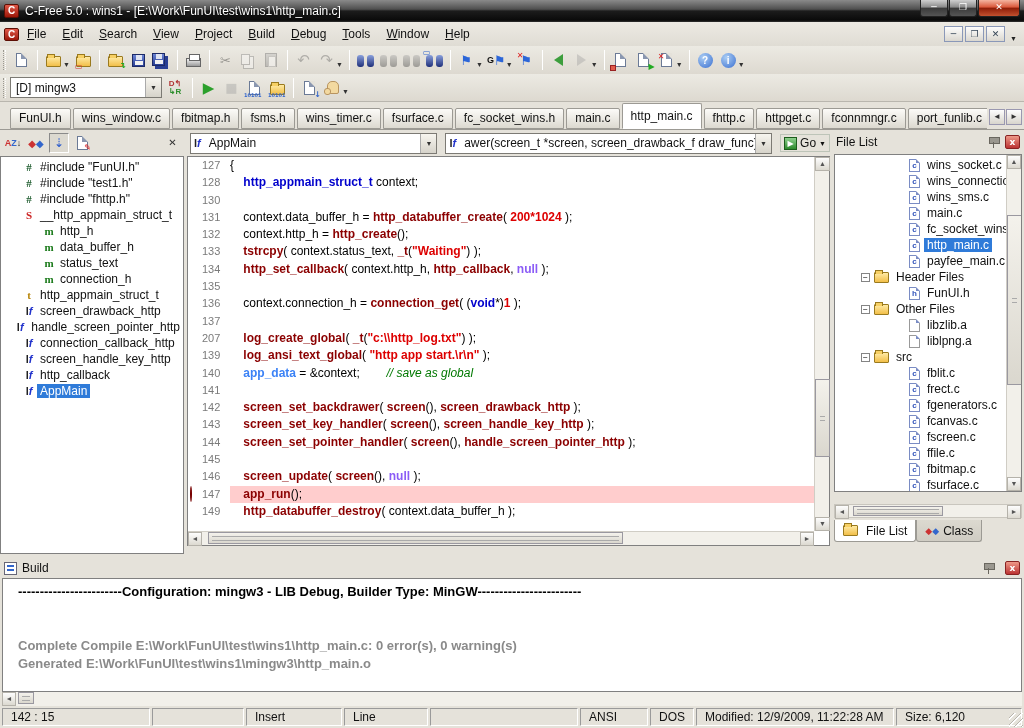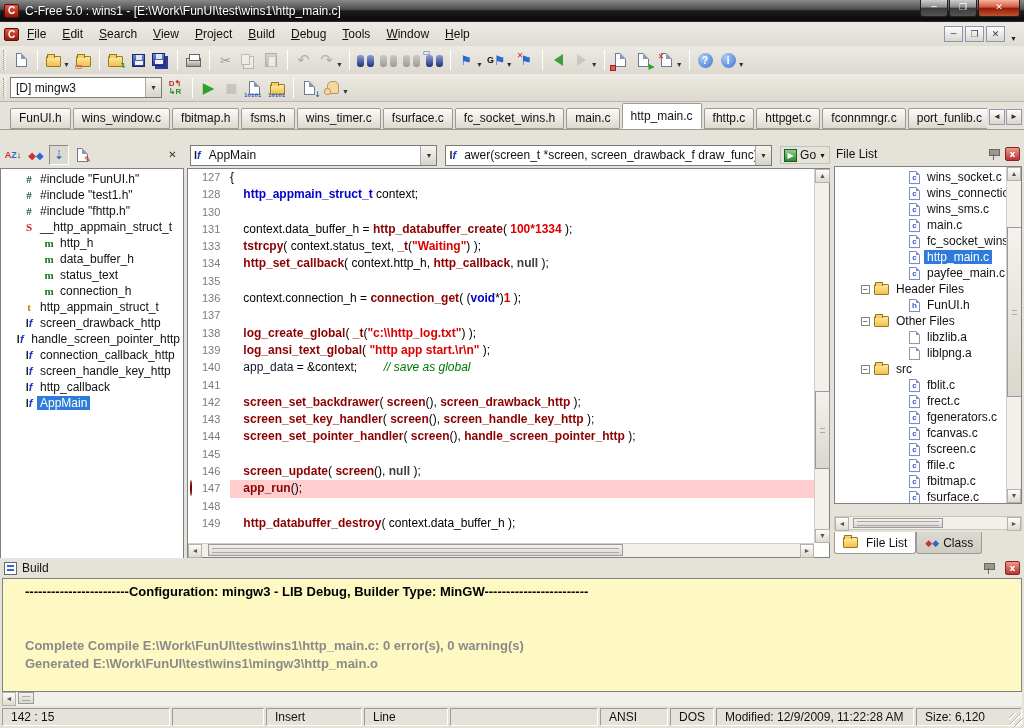--- a/index.html
+++ b/index.html
@@ -89,21 +89,21 @@
     border-bottom:1px solid #9c9a94; display:flex; align-items:flex-end; padding-left:10px; }
   .ftabs { display:flex; align-items:flex-end; overflow:hidden; flex:1; height:100%; }
   .ftab { height:21px; line-height:19px; padding:0 8px; margin-right:2px; white-space:nowrap;
     background:linear-gradient(#fcfbf8,#dcd9d0); border:1px solid #9c9a94; border-radius:2px 2px 0 0; flex:none; }
   .ftab.active { height:26px; line-height:24px; background:#fff; border-bottom:1px solid #fff; position:relative; z-index:2; }
   .tab-scroll { display:flex; gap:1px; margin:0 2px 4px 2px; }
   .sbtn { width:16px; height:16px; background:linear-gradient(#fdfdfd,#d8d5cc); border:1px solid #9a98b0;
     font-size:8px; line-height:14px; text-align:center; color:#333; }
 
   
-  .main { position:absolute; left:0; top:142px; width:100%; height:416px; background:#e5e2da; }
+  .main { position:absolute; left:0; top:130px; width:100%; height:416px; background:#e5e2da; }
   .leftpanel { position:absolute; left:0; top:0; width:184px; height:100%; }
   .lp-toolbar { height:26px; display:flex; align-items:center; padding:0 3px; gap:3px; }
   .lpbtn { width:20px; height:20px; display:flex; align-items:center; justify-content:center; position:relative; }
   .lpbtn.pressed { border:1px solid; border-color:#8a8a8a #fff #fff #8a8a8a; background:#dcd9d0; }
   .lp-close { margin-left:auto; font:bold 10px/16px "DejaVu Sans",sans-serif; color:#333; width:17px; text-align:center; }
   .tree { background:#fff; border:1px solid #808080; overflow:hidden; font-size:12px; }
   .lp-tree { height:398px; padding-top:2px; }
   .trow { display:flex; align-items:center; height:16px; white-space:nowrap; }
   .tico { flex:none; text-align:center; font-weight:bold; font-size:11px; width:16px; font-family:"Liberation Serif",serif; }
   .tico.inc { color:#1e5c2e; } .tico.str { color:#cc2222; } .tico.mem { color:#1a7a1a; } .tico.typ { color:#b8860b; }
@@ -121,22 +121,22 @@
   .gut { width:14px; flex:none; }
   .bp { width:11px; height:11px; border-radius:50%; margin:3px 0 0 2px;
     background:radial-gradient(circle at 35% 30%,#ff9a8a,#e01010 55%,#8c0000); border:1px solid #700; }
   .ln { width:28px; flex:none; text-align:right; padding-right:20px; color:#7a7a7a;
     font:11px/17.3px "Liberation Sans",sans-serif; }
   .ct { flex:1; color:#000; }
   .cl.hl .ct { background:#ffcdcd; }
   .tk-t { color:#0000cc; font-weight:bold; }
   .tk-f { color:#8b0000; font-weight:bold; }
   .tk-s,.tk-n { color:#dd0000; font-weight:bold; }
-  .tk-k { color:#404040; font-weight:bold; }
-  .tk-g { color:#0f172a; font-weight:normal; }
+  .tk-k { color:#8b5cf6; font-weight:bold; }
+  .tk-g { color:#3b82f6; font-weight:bold; }
   .tk-c { color:#007800; font-style:italic; }
 
   .vscroll { position:absolute; right:0; top:0; width:15px; bottom:14px; background:#f2f0ea; border-left:1px solid #d0cdc5; }
   .hscroll { position:absolute; left:0; bottom:0; right:15px; height:14px; background:#f2f0ea; border-top:1px solid #d0cdc5; display:flex; }
   .scr-btn { width:14px; height:14px; flex:none; background:linear-gradient(#fdfdfd,#dcd9d0); border:1px solid #b5b2aa;
     font-size:7px; line-height:12px; text-align:center; color:#555; }
   .vscroll .scr-btn { width:15px; height:14px; }
   .thumb { background:linear-gradient(#f4f2ec,#dad7ce); border:1px solid #9a98a0; position:relative; }
   .thumb::after { content:""; position:absolute; left:3px; right:3px; top:50%; height:1px;
     box-shadow:0 -2px 0 #aaa,0 0 0 #aaa,0 2px 0 #aaa; }
@@ -169,22 +169,22 @@
   .sficon { width:15px; height:11px; flex:none; margin-right:4px; position:relative;
     background:linear-gradient(#ffeaa4,#f2bf49); border:1px solid #9a7a1e; border-radius:1px; }
   .sficon::before { content:""; position:absolute; top:-3px; left:0; width:6px; height:3px; background:#f7d064; border:1px solid #9a7a1e; border-bottom:none; }
 
   
   .buildpanel { position:absolute; left:0; top:558px; width:100%; height:148px; background:#e5e2da; }
   .bp-header { height:20px; display:flex; align-items:center; padding:0 4px; gap:5px; }
   .bp-ico { width:13px; height:13px; background:#fff; border:1px solid #667; position:relative; }
   .bp-ico::after { content:""; position:absolute; left:2px; top:2px; right:2px; height:2px; background:#36c;
     box-shadow:0 4px 0 #36c; }
-  .bp-out { position:absolute; left:2px; right:2px; top:20px; bottom:14px; background:#fef9c3;
-    border:1px solid #808080; overflow:hidden; padding:4px 22px; }
+  .bp-out { position:absolute; left:2px; right:2px; top:20px; bottom:14px; background:#ffffff;
+    border:1px solid #808080; overflow:hidden; padding:4px 15px; }
   .bline { font:bold 13px/18px "Liberation Sans",sans-serif; color:#8a8a8a; white-space:pre; }
   .bline.head { color:#000; }
   .bp-hscroll { position:absolute; left:2px; right:2px; bottom:0; height:14px; background:#f2f0ea; display:flex; }
 
   
   .statusbar { position:absolute; left:0; top:706px; width:100%; height:22px; background:#e5e2da;
     display:flex; align-items:center; padding:0 2px; gap:2px; }
   .sf { border:1px solid; border-color:#9a9a9a #fff #fff #9a9a9a; height:18px; line-height:16px;
     padding:0 8px; font-size:12px; color:#111; white-space:nowrap; overflow:hidden; flex:none; }
   .sf.grow { flex:1; }
@@ -506,37 +506,37 @@
         <span style="width:13px;height:13px;background:linear-gradient(#8ed08e,#2c8a2c);border:1px solid #1c5c1c;color:#fff;font-size:8px;line-height:12px;text-align:center">▶</span>
         <span>Go</span>
         <span style="font-size:7px">▼</span>
       </div>
     </div>
     <div class="ed-body">
       <div class="codewrap" id="code">
           <div class="cl"><span class="gut"></span><span class="ln">127</span><span class="ct"><span>{</span></span></div>
           <div class="cl"><span class="gut"></span><span class="ln">128</span><span class="ct"><span>    </span><span class="tk-t">http_appmain_struct_t</span><span> context;</span></span></div>
           <div class="cl"><span class="gut"></span><span class="ln">130</span><span class="ct"></span></div>
-          <div class="cl"><span class="gut"></span><span class="ln">131</span><span class="ct"><span>    context.data_buffer_h = </span><span class="tk-f">http_databuffer_create</span><span>( </span><span class="tk-n">100*1334</span><span> );</span></span></div>
+          <div class="cl"><span class="gut"></span><span class="ln">131</span><span class="ct"><span>    context.data_buffer_h = </span><span class="tk-f">http_databuffer_create</span><span>( </span><span class="tk-n">200*1024</span><span> );</span></span></div>
+          <div class="cl"><span class="gut"></span><span class="ln">132</span><span class="ct"><span>    context.http_h = </span><span class="tk-f">http_create</span><span>();</span></span></div>
           <div class="cl"><span class="gut"></span><span class="ln">133</span><span class="ct"><span>    </span><span class="tk-f">tstrcpy</span><span>( context.status_text, </span><span class="tk-f">_t</span><span>(</span><span class="tk-s">"Waiting"</span><span>) );</span></span></div>
           <div class="cl"><span class="gut"></span><span class="ln">134</span><span class="ct"><span>    </span><span class="tk-f">http_set_callback</span><span>( context.http_h, </span><span class="tk-f">http_callback</span><span>, </span><span class="tk-k">null</span><span> );</span></span></div>
           <div class="cl"><span class="gut"></span><span class="ln">135</span><span class="ct"></span></div>
           <div class="cl"><span class="gut"></span><span class="ln">136</span><span class="ct"><span>    context.connection_h = </span><span class="tk-f">connection_get</span><span>( (</span><span class="tk-t">void</span><span>*)</span><span class="tk-n">1</span><span> );</span></span></div>
           <div class="cl"><span class="gut"></span><span class="ln">137</span><span class="ct"></span></div>
-          <div class="cl"><span class="gut"></span><span class="ln">138</span><span class="ct"><span>    </span><span class="tk-f">log_create_global</span><span>( </span><span class="tk-f">_t</span><span>(</span><span class="tk-s">"c:\\http_log.txt"</span><span>) );</span></span></div>
+          <div class="cl"><span class="gut"></span><span class="ln">207</span><span class="ct"><span>    </span><span class="tk-f">log_create_global</span><span>( </span><span class="tk-f">_t</span><span>(</span><span class="tk-s">"c:\\http_log.txt"</span><span>) );</span></span></div>
           <div class="cl"><span class="gut"></span><span class="ln">139</span><span class="ct"><span>    </span><span class="tk-f">log_ansi_text_global</span><span>( </span><span class="tk-s">"http app start.\r\n"</span><span> );</span></span></div>
           <div class="cl"><span class="gut"></span><span class="ln">140</span><span class="ct"><span>    </span><span class="tk-g">app_data</span><span> = &amp;context;        </span><span class="tk-c">// save as global</span></span></div>
           <div class="cl"><span class="gut"></span><span class="ln">141</span><span class="ct"></span></div>
           <div class="cl"><span class="gut"></span><span class="ln">142</span><span class="ct"><span>    </span><span class="tk-f">screen_set_backdrawer</span><span>( </span><span class="tk-f">screen</span><span>(), </span><span class="tk-f">screen_drawback_http</span><span> );</span></span></div>
           <div class="cl"><span class="gut"></span><span class="ln">143</span><span class="ct"><span>    </span><span class="tk-f">screen_set_key_handler</span><span>( </span><span class="tk-f">screen</span><span>(), </span><span class="tk-f">screen_handle_key_http</span><span> );</span></span></div>
           <div class="cl"><span class="gut"></span><span class="ln">144</span><span class="ct"><span>    </span><span class="tk-f">screen_set_pointer_handler</span><span>( </span><span class="tk-f">screen</span><span>(), </span><span class="tk-f">handle_screen_pointer_http</span><span> );</span></span></div>
           <div class="cl"><span class="gut"></span><span class="ln">145</span><span class="ct"></span></div>
           <div class="cl"><span class="gut"></span><span class="ln">146</span><span class="ct"><span>    </span><span class="tk-f">screen_update</span><span>( </span><span class="tk-f">screen</span><span>(), </span><span class="tk-k">null</span><span> );</span></span></div>
           <div class="cl hl"><span class="gut"><span class="bp"></span></span><span class="ln">147</span><span class="ct"><span>    </span><span class="tk-f">app_run</span><span>();</span></span></div>
-          <div class="cl"><span class="gut"></span><span class="ln">148</span><span class="ct"></span></div>
           <div class="cl"><span class="gut"></span><span class="ln">149</span><span class="ct"><span>    </span><span class="tk-f">http_databuffer_destroy</span><span>( context.data_buffer_h );</span></span></div>
         </div>
       <div class="vscroll">
         <div class="scr-btn" style="position:absolute;top:0">▲</div>
         <div class="thumb vthumb" style="top:222px;height:78px"></div>
         <div class="scr-btn" style="position:absolute;bottom:0">▼</div>
       </div>
       <div class="hscroll">
         <div class="scr-btn">◄</div>
         <div class="thumb" style="margin-left:6px;width:415px;height:12px"></div>
@@ -685,21 +685,21 @@
       <div class="bline">Complete Compile E:\Work\FunUI\test\wins1\http_main.c: 0 error(s), 0 warning(s)</div>
       <div class="bline">Generated E:\Work\FunUI\test\wins1\mingw3\http_main.o</div>
     </div>
   <div class="bp-hscroll">
     <div class="scr-btn">◄</div>
     <div class="thumb" style="margin-left:2px;width:16px;height:12px"></div>
   </div>
 </div>
 
 <div class="statusbar" id="statusbar">
-    <div class="sf" style="width: 168px;">142 : 15</div>
+    <div class="sf" style="width: 148px;">142 : 15</div>
     <div class="sf" style="width: 92px;"></div>
     <div class="sf" style="width: 96px;">Insert</div>
     <div class="sf" style="width: 84px;">Line</div>
     <div class="sf" style="width: 148px;"></div>
     <div class="sf" style="width: 68px;">ANSI</div>
     <div class="sf" style="width: 44px;">DOS</div>
     <div class="sf" style="width: 198px;">Modified: 12/9/2009, 11:22:28 AM</div>
     <div class="sf grow">Size: 6,120</div>
   </div>
 <div class="gripcorner"></div>

